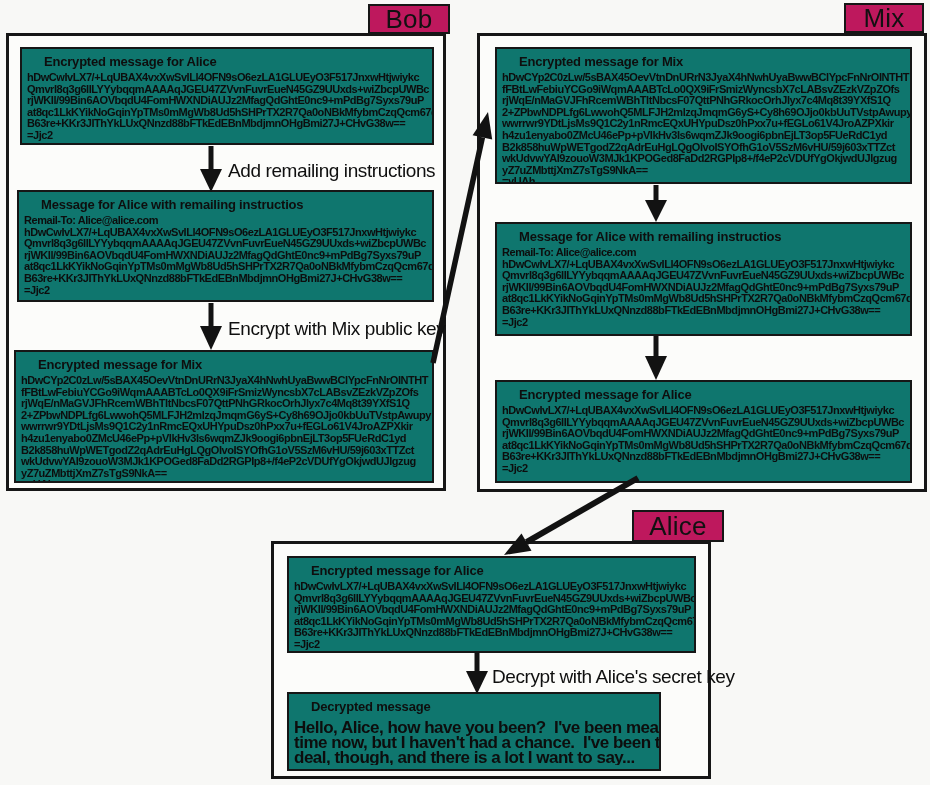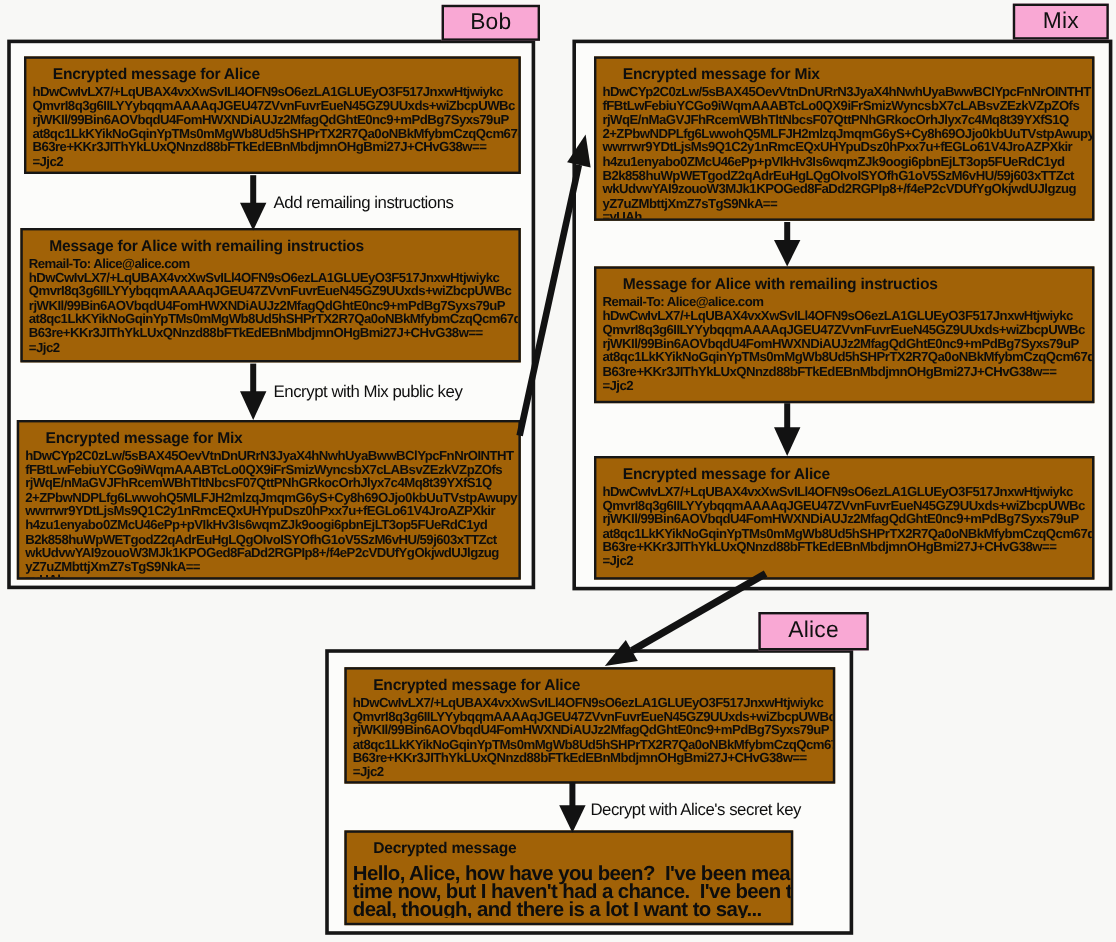--- a/index.html
+++ b/index.html
@@ -6,43 +6,43 @@
   #canvas{
     position:relative;width:930px;height:785px;margin:0 auto;
     background:#f8f8f6;color:#141414;overflow:hidden;
     font-family:"Liberation Sans","DejaVu Sans",sans-serif;
   }
   .panel{
     position:absolute;border:3px solid #161616;background:#fcfcfa;
     box-sizing:border-box;
   }
   .actor-label{
-    position:absolute;border:2.5px solid #161616;background:#f9a8d4;
+    position:absolute;border:2.5px solid #161616;background:#be185d;
     box-sizing:border-box;z-index:4;display:flex;align-items:center;justify-content:center;
-    font-size:19px;letter-spacing:0.2px;color:#111;
+    font-size:26px;letter-spacing:0.2px;color:#111;
   }
   .msgbox{
-    position:absolute;border:2.5px solid #161616;background:#a16207;
+    position:absolute;border:2.5px solid #161616;background:#0f766e;
     box-sizing:border-box;overflow:hidden;z-index:2;
   }
   .msg-title{
     font-size:13px;font-weight:700;letter-spacing:-0.2px;
     padding:5px 4px 2px 22px;white-space:pre;color:#0e0e0e;
   }
   .msg-body{
     margin:1px 0 0 0;padding:0 2px 0 5px;
     font-family:"Liberation Sans","DejaVu Sans",sans-serif;
     font-size:11px;line-height:11.6px;font-weight:700;letter-spacing:-0.45px;
     white-space:pre;overflow:hidden;color:#0d0d0d;
   }
   .msg-body.plain{
     font-size:17px;line-height:15px;letter-spacing:-0.5px;padding-top:3px;
   }
   .step-label{
-    position:absolute;font-size:14px;letter-spacing:-0.4px;color:#0f0f0f;
+    position:absolute;font-size:19px;letter-spacing:-0.4px;color:#0f0f0f;
     white-space:pre;z-index:5;
   }
   #arrow-layer{
     position:absolute;left:0;top:0;width:930px;height:785px;z-index:6;
     pointer-events:none;
   }
   #arrow-layer line{stroke:#121212;}
   #arrow-layer polygon{fill:#121212;stroke:none;}
 </style>
 </head>

